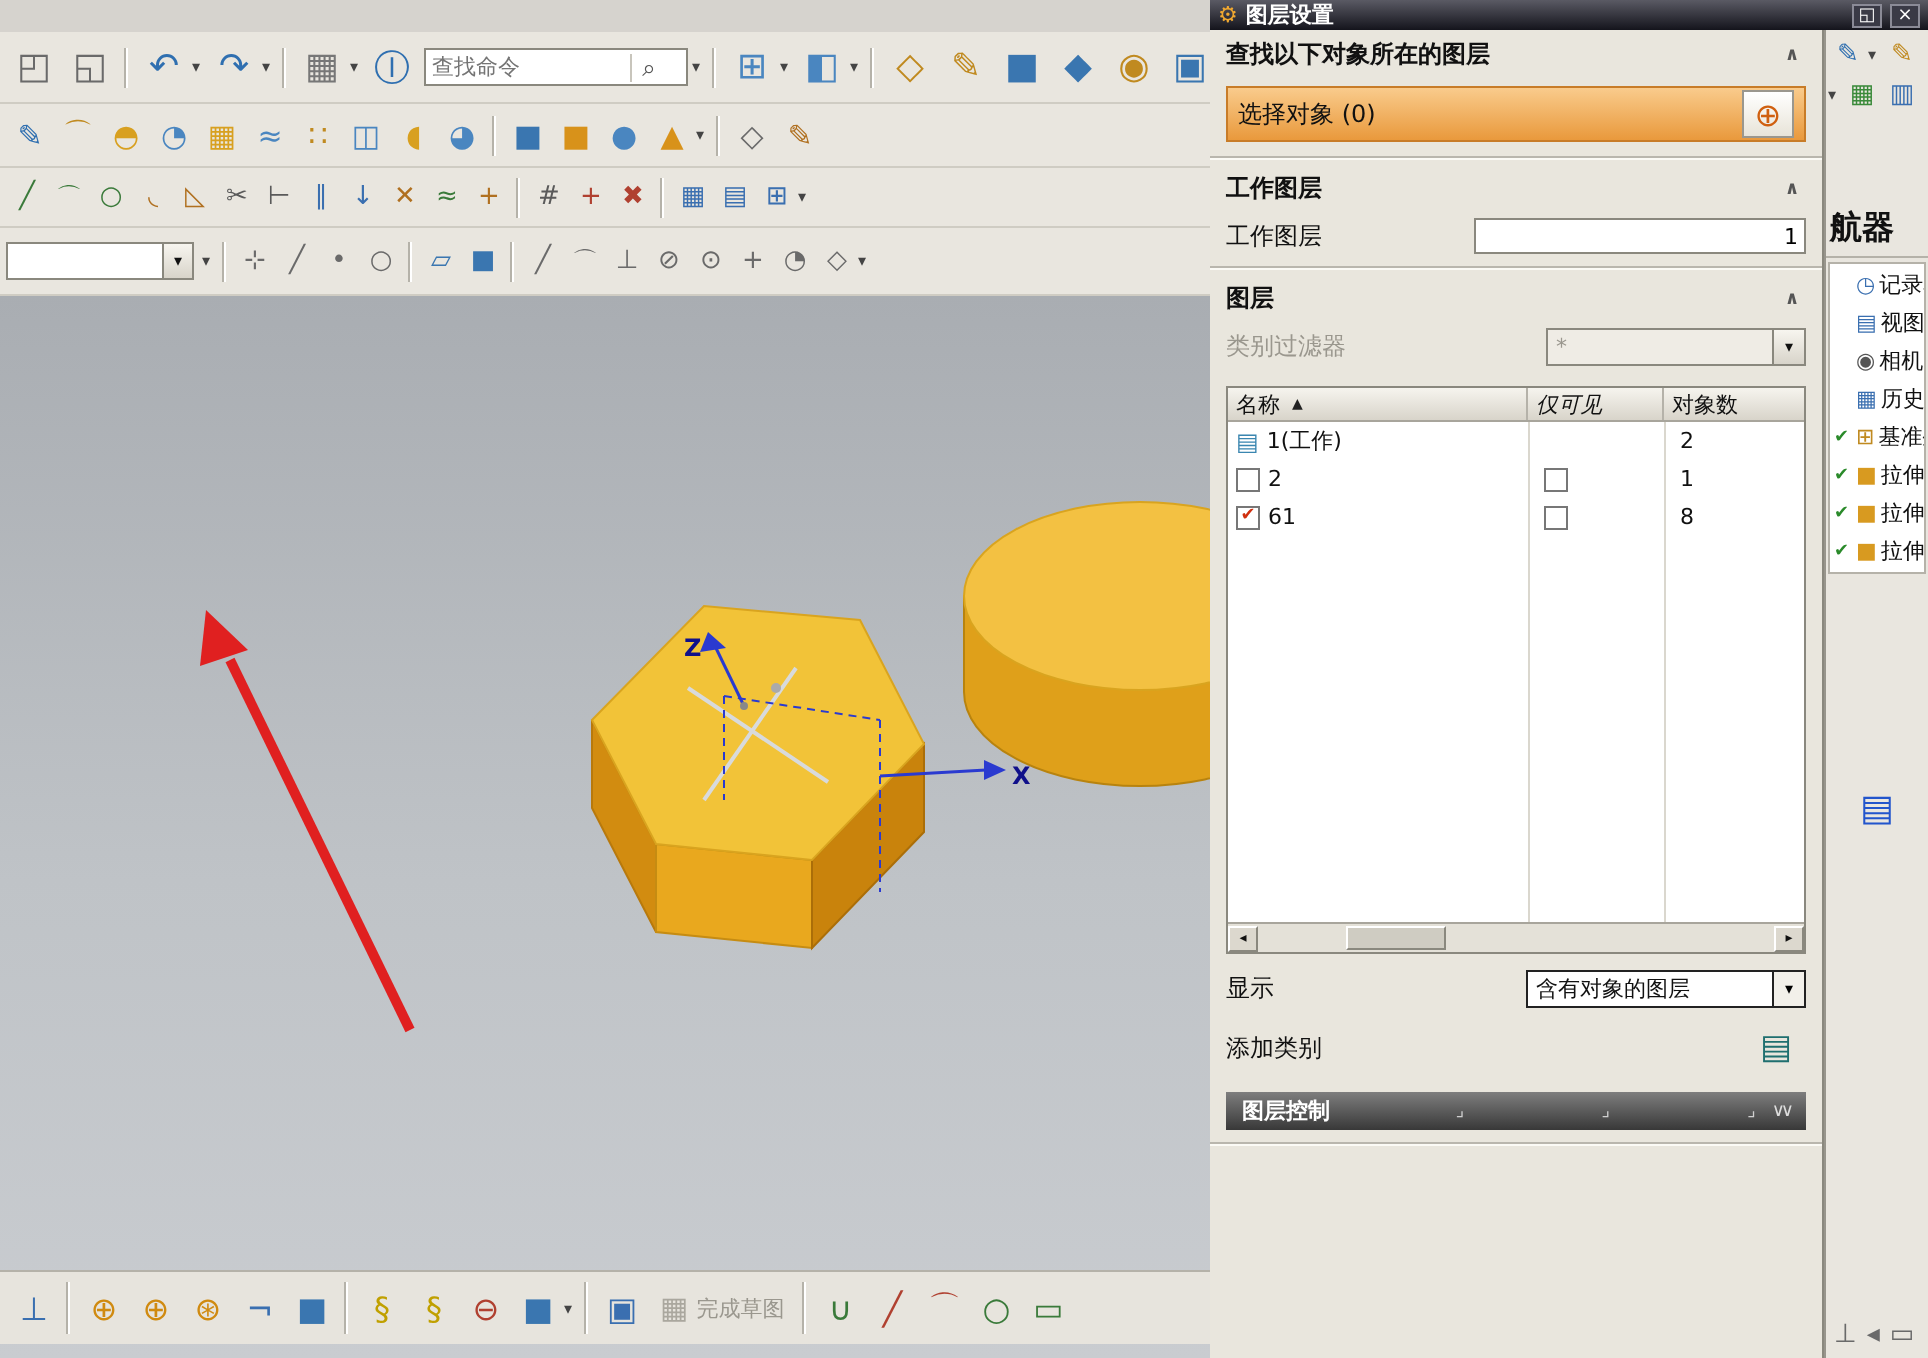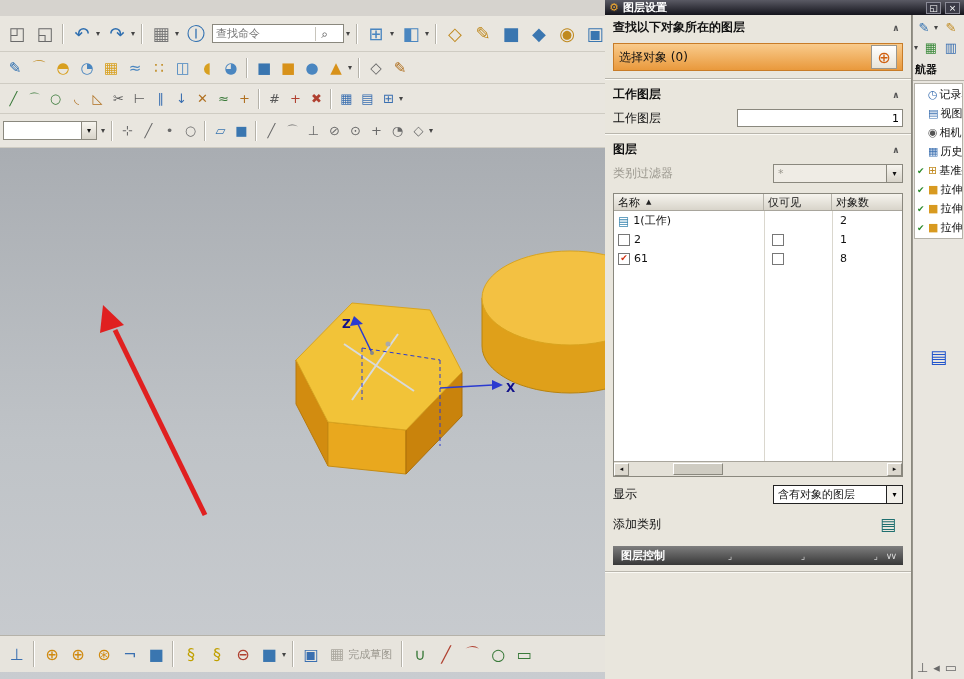--- a/index.html
+++ b/index.html
@@ -78,27 +78,27 @@
   .disabled-label { color:#9a978e; }
   .combo { display:flex; align-items:center; height:19px; border:1px solid #8a887e; background:#fff; }
   .combo .val { flex:1; padding:0 4px; font-size:11px; white-space:nowrap; overflow:hidden; }
   .combo .dd { width:16px; height:100%; background:linear-gradient(#f7f5ef,#d8d4ca); border-left:1px solid #8a887e;
                display:flex; align-items:center; justify-content:center; font-size:8px; }
   .combo.disabled { background:#efece5; }
   .combo.disabled .val { color:#9a978e; }
   .combo.dark { border:1px solid #222; }
   .combo.dark .dd { background:#f2f0ea; border-left:1px solid #222; color:#000; }
   .catfilter-combo { margin-left:auto; width:130px; }
-  .show-combo { margin-left:auto; width:130px; }
+  .show-combo { margin-left:auto; width:140px; }
 
   .layer-table { margin:6px 8px 0 8px; border:1px solid #8a887e; background:#fff; }
   .thead { display:flex; height:17px; background:linear-gradient(#f6f4ee,#d8d4ca);
            border-bottom:1px solid #a8a59c; font-size:11px; }
   .th { display:flex; align-items:center; padding:0 4px; border-right:1px solid #b5b2a9; }
-  .th-name { width:150px; } .th-vis { width:68px; } .th-cnt { flex:1; border-right:none; }
+  .th-name { width:150px; } .th-vis { width:68px;font-style:italic; } .th-cnt { flex:1; border-right:none; }
   .sort { font-size:7px; margin-left:6px; color:#222; }
   .tbody { position:relative; height:250px; font-size:11px; overflow:hidden; }
   .colline { position:absolute; top:0; bottom:0; width:1px; background:#dad7ce; }
   .trow { display:flex; height:19px; align-items:center; position:relative; }
   .td { display:flex; align-items:center; }
   .td-name { width:150px; padding-left:4px; gap:4px; }
   .td-vis { width:68px; padding-left:8px; }
   .td-cnt { flex:1; padding-left:8px; }
   .licon { color:#3a86b0; font-size:12px; }
   .hscroll { height:15px; background:#e4e1d8; border-top:1px solid #a8a59c; display:flex; align-items:center; }
@@ -117,21 +117,21 @@
   .close-row { margin-top:auto; border-top:1px solid #b9b6ad; padding:6px 8px 8px 8px; display:flex; background:#e9e6dd; }
   .close-btn { margin-left:auto; height:22px; min-width:56px; padding:0 12px;
                background:linear-gradient(#ffeaa8,#efb93a); border:1px solid #a88828; font-size:12px;
                display:flex; align-items:center; justify-content:center; font-family:inherit; }
 
   
   .strip { position:absolute; left:912px; top:15px; width:52px; height:664px; background:#e9e6df;
            border-left:1px solid #98958c; display:flex; flex-direction:column; overflow:hidden; z-index:8; }
   .strip-icons { display:flex; flex-wrap:wrap; padding:2px 1px; }
   .strip-icons .icon { width:20px; height:20px; font-size:13px; }
-  .strip-caption { font-weight:bold; font-size:11px; padding:3px 2px; 
+  .strip-caption { font-weight:bold; font-size:16px; padding:3px 2px; margin-top:42px;
                    border-bottom:1px solid #b5b2a9; white-space:nowrap; overflow:hidden; }
   .navlist { background:#fff; border:1px solid #b5b2a9; margin:2px 1px; padding:1px 0; }
   .navitem { display:flex; align-items:center; height:19px; font-size:11px; white-space:nowrap;
              overflow:hidden; gap:2px; padding-left:2px; }
   .navitem .chk { color:#2a8a2a; font-size:9px; width:9px; flex:none; }
   .navitem .g { font-size:11px; flex:none; }
   .strip-mid { margin-top:105px; display:flex; justify-content:center; font-size:18px; }
   .strip-bottom { margin-top:auto; display:flex; gap:5px; padding:4px; color:#6a6a6a; font-size:13px; }
 </style>
 </head>

